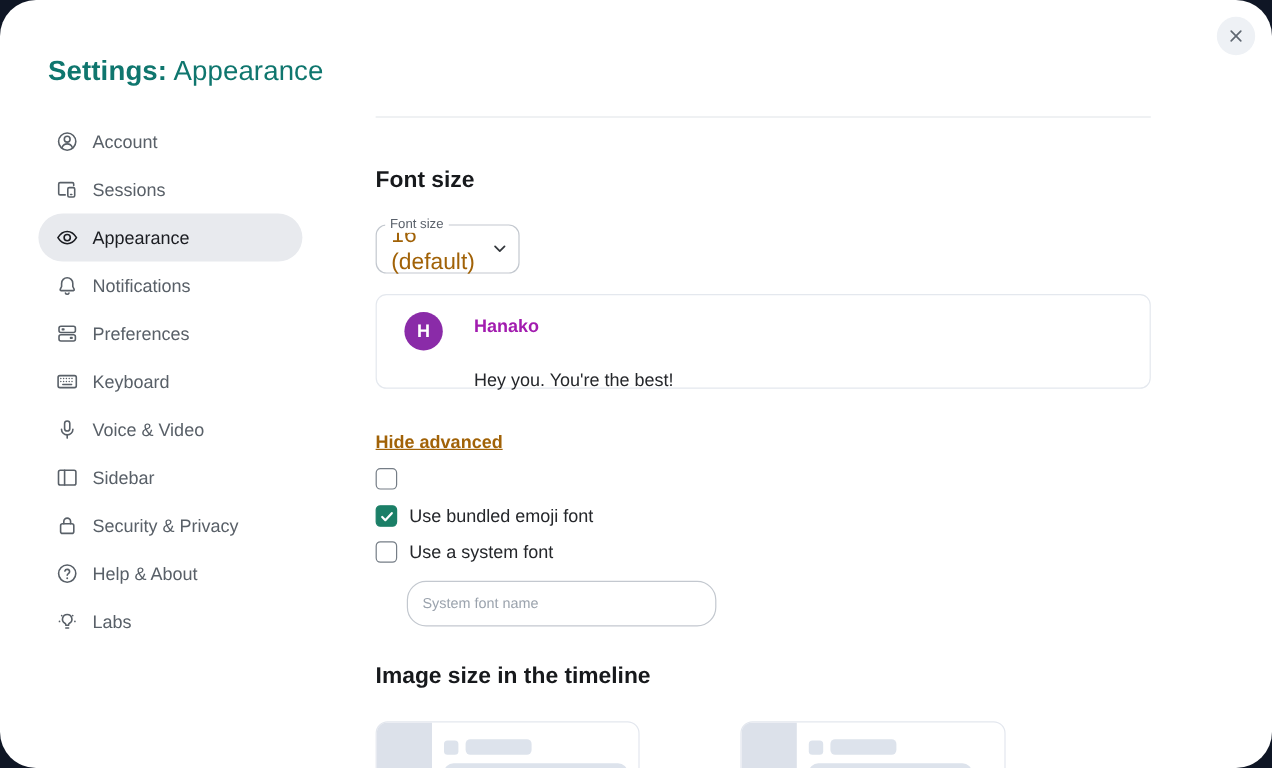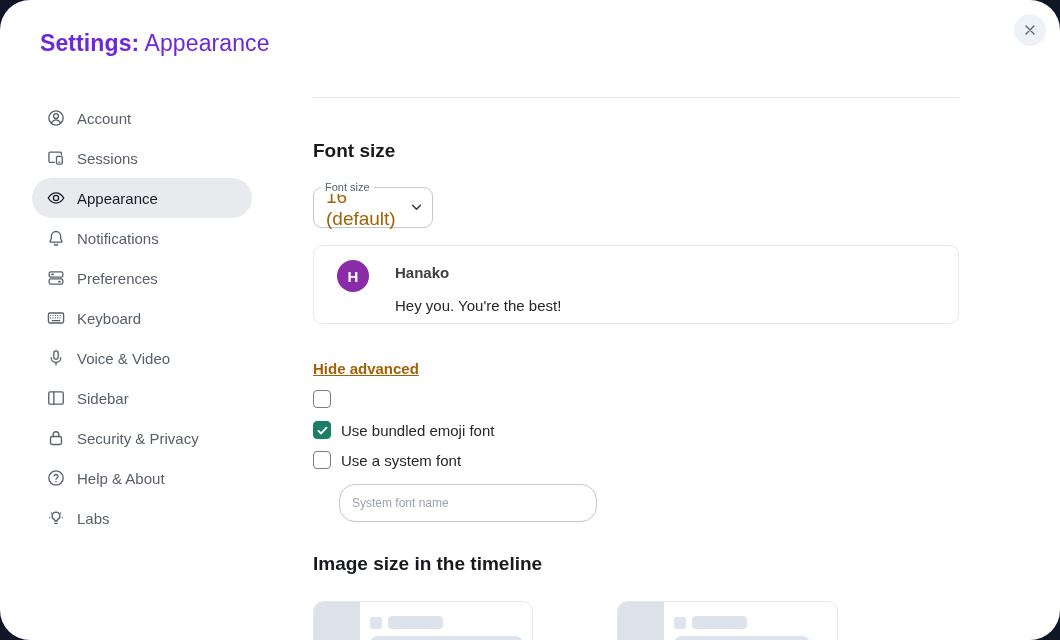--- a/index.html
+++ b/index.html
@@ -7,21 +7,21 @@
   body {
     font-family: "Liberation Sans", sans-serif;
     background: #0F1625;
     overflow: hidden;
   }
   .stage { position:relative; width:1060px; height:640px; background:#0F1625; }
   .dialog {
     position:absolute; inset:0; background:#FFFFFF; border-radius:30px; overflow:hidden;
   }
   
-  .title { position:absolute; left:40px; top:30px; font-size:23px; color:#6d28d9; letter-spacing:.1px; }
+  .title { position:absolute; left:40px; top:46px; font-size:23px; color:#0f766e; letter-spacing:.1px; }
   .title .b { font-weight:700; }
   .close-btn {
     position:absolute; left:1014px; top:14px; width:32px; height:32px; border-radius:50%;
     background:#EEF1F5; border:none; display:flex; align-items:center; justify-content:center; cursor:pointer;
   }
   
   .sidebar { position:absolute; left:32px; top:98px; width:220px; }
   .side-item {
     height:40px; border-radius:20px; display:flex; align-items:center; gap:11px;
     padding-left:14px; color:#596068; font-size:15px; cursor:pointer;
@@ -52,21 +52,21 @@
     border:1px solid #E4E8EE; border-radius:9px; background:#fff;
     display:flex; padding:14px 0 0 23px;
   }
   .avatar {
     width:32px; height:32px; border-radius:50%; background:#8A2BA8; color:#fff;
     font-size:15px; font-weight:700; display:flex; align-items:center; justify-content:center;
     flex:none;
   }
   .msg-col { margin-left:26px; padding-top:4px; }
   .msg-sender { font-size:15px; font-weight:700; color:#2356D0; }
-  .msg-body { font-size:15px; color:#25272B; margin-top:16px; }
+  .msg-body { font-size:15px; color:#25272B; margin-top:28px; }
   
   .hide-adv {
     position:absolute; top:360px; left:0; font-size:15px; font-weight:700;
     color:#a16207; text-decoration:underline; cursor:pointer; display:inline-block;
   }
   .chk-row { position:absolute; left:0; display:flex; align-items:center; gap:10px; cursor:pointer; }
   .chk-box {
     width:18px; height:18px; border-radius:4px; border:1.5px solid #757D86; background:#fff;
     display:flex; align-items:center; justify-content:center; flex:none;
   }
@@ -232,21 +232,21 @@
         <span style="display:flex">
           <svg viewBox="0 0 12 8" width="11" height="7" fill="none" stroke="#33373C" stroke-width="1.7" stroke-linecap="round" stroke-linejoin="round">
               <path d="M1.5 1.5L6 6l4.5-4.5"></path>
             </svg>
         </span>
       </div>
 
       <div class="preview-card">
         <div class="avatar" style="background: rgb(138, 43, 168);">H</div>
         <div class="msg-col">
-          <div class="msg-sender" style="color: #404040;">Hanako</div>
+          <div class="msg-sender" style="color: #a21caf;">Hanako</div>
           <div class="msg-body">Hey you. You're the best!</div>
         </div>
       </div>
 
       <a class="hide-adv">Hide advanced</a>
 
       <div id="chk-rows">
           <div class="chk-row" style="top: 390px;">
             <span class="chk-box"></span>
           </div>

